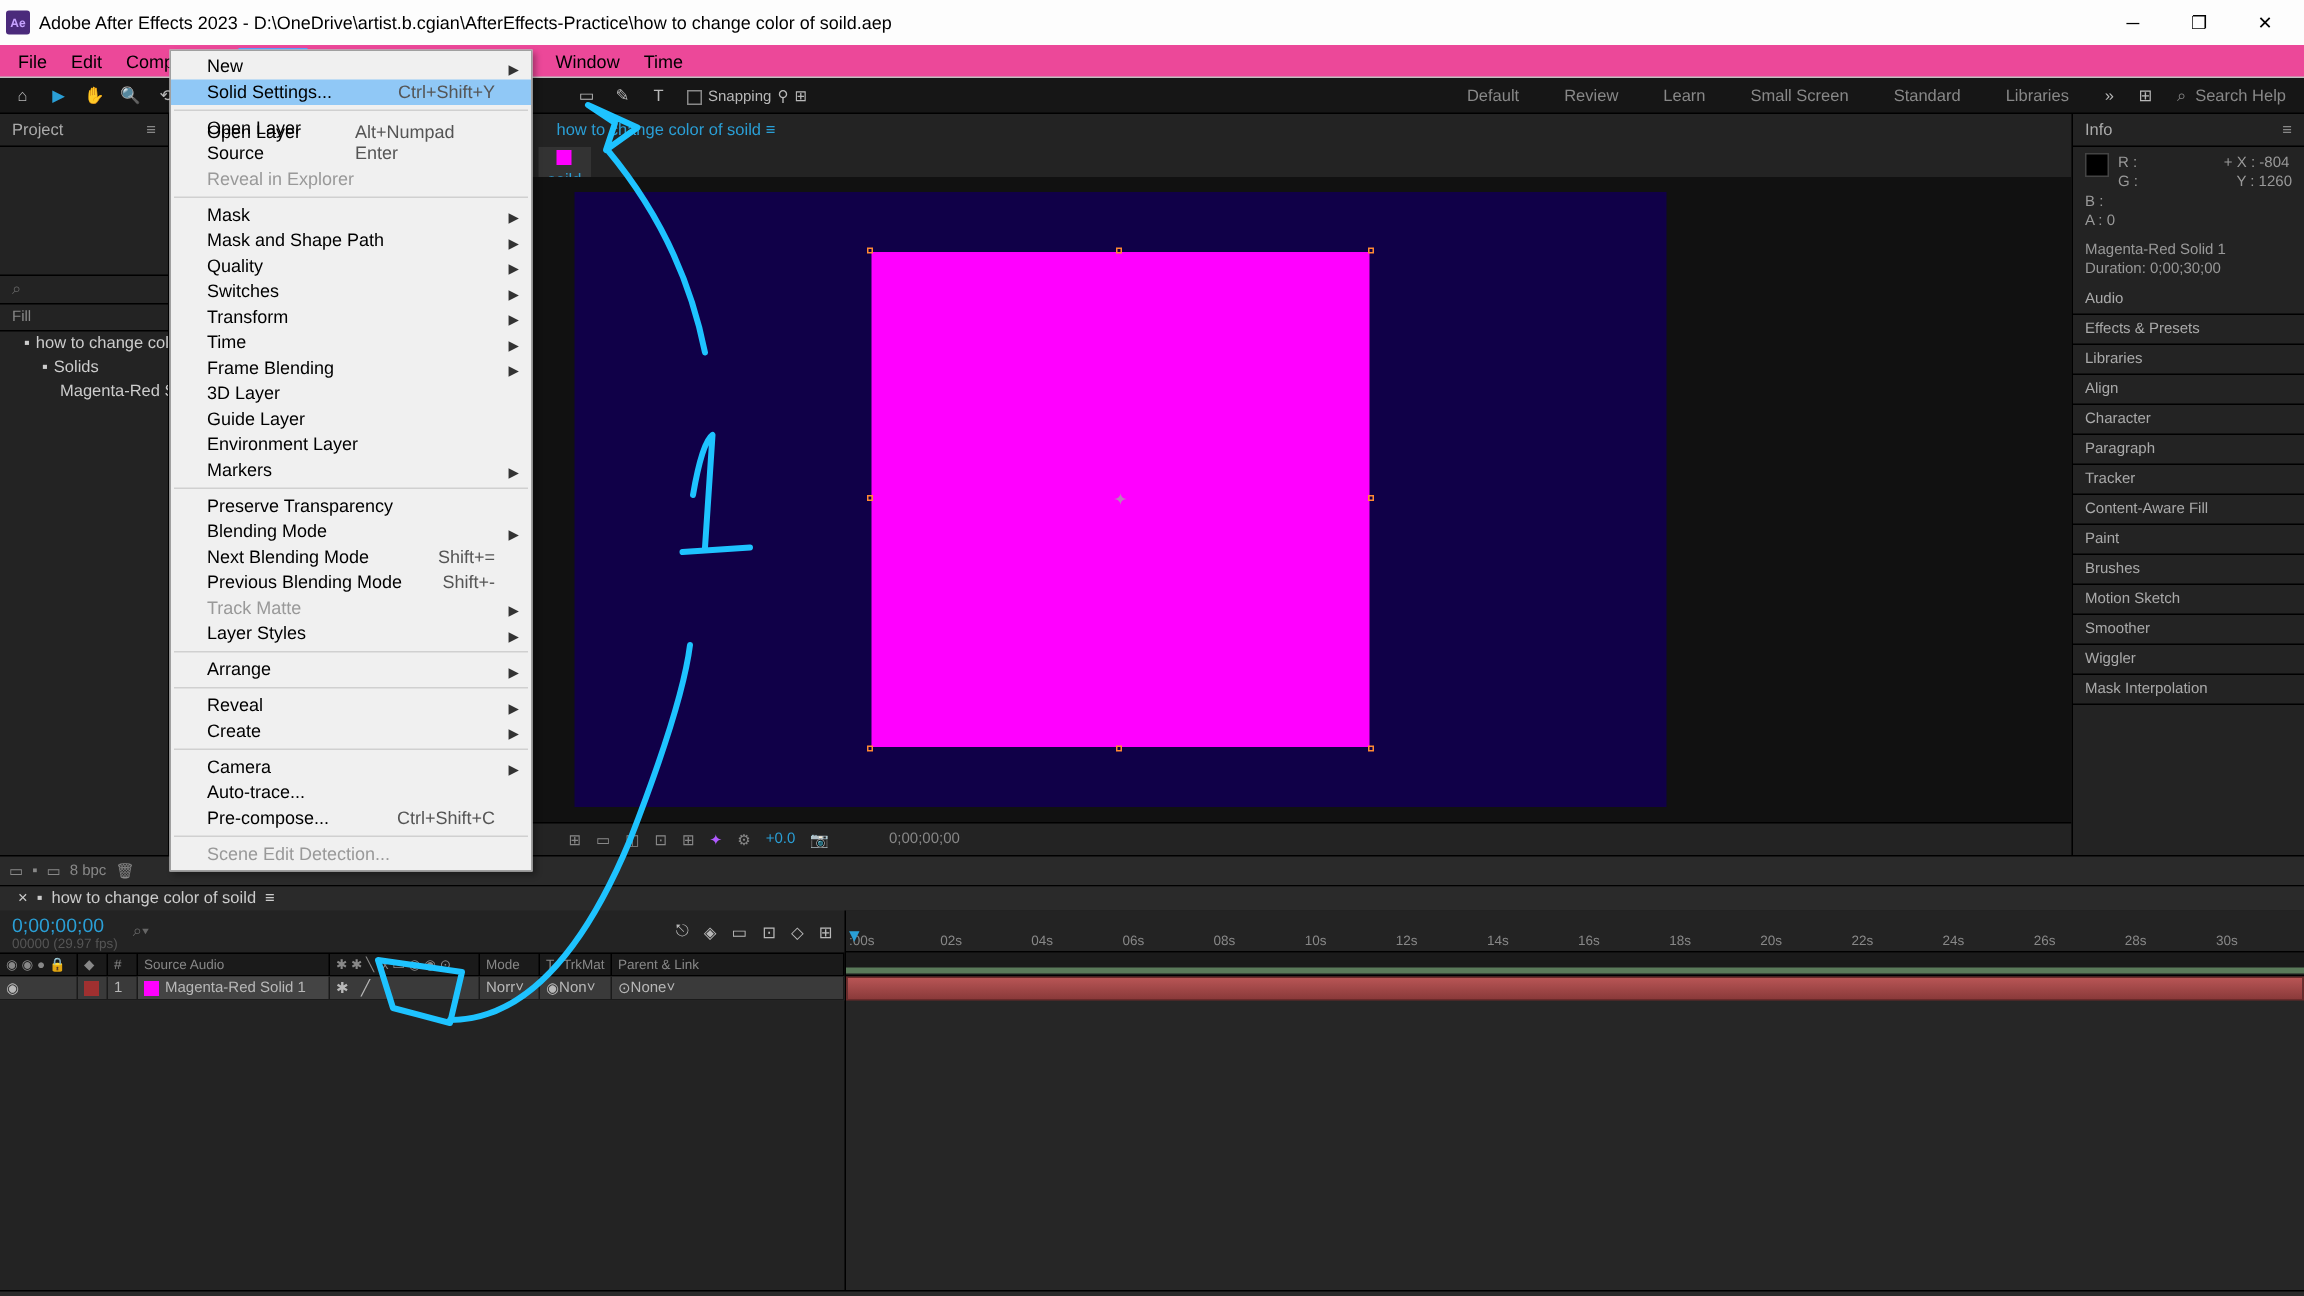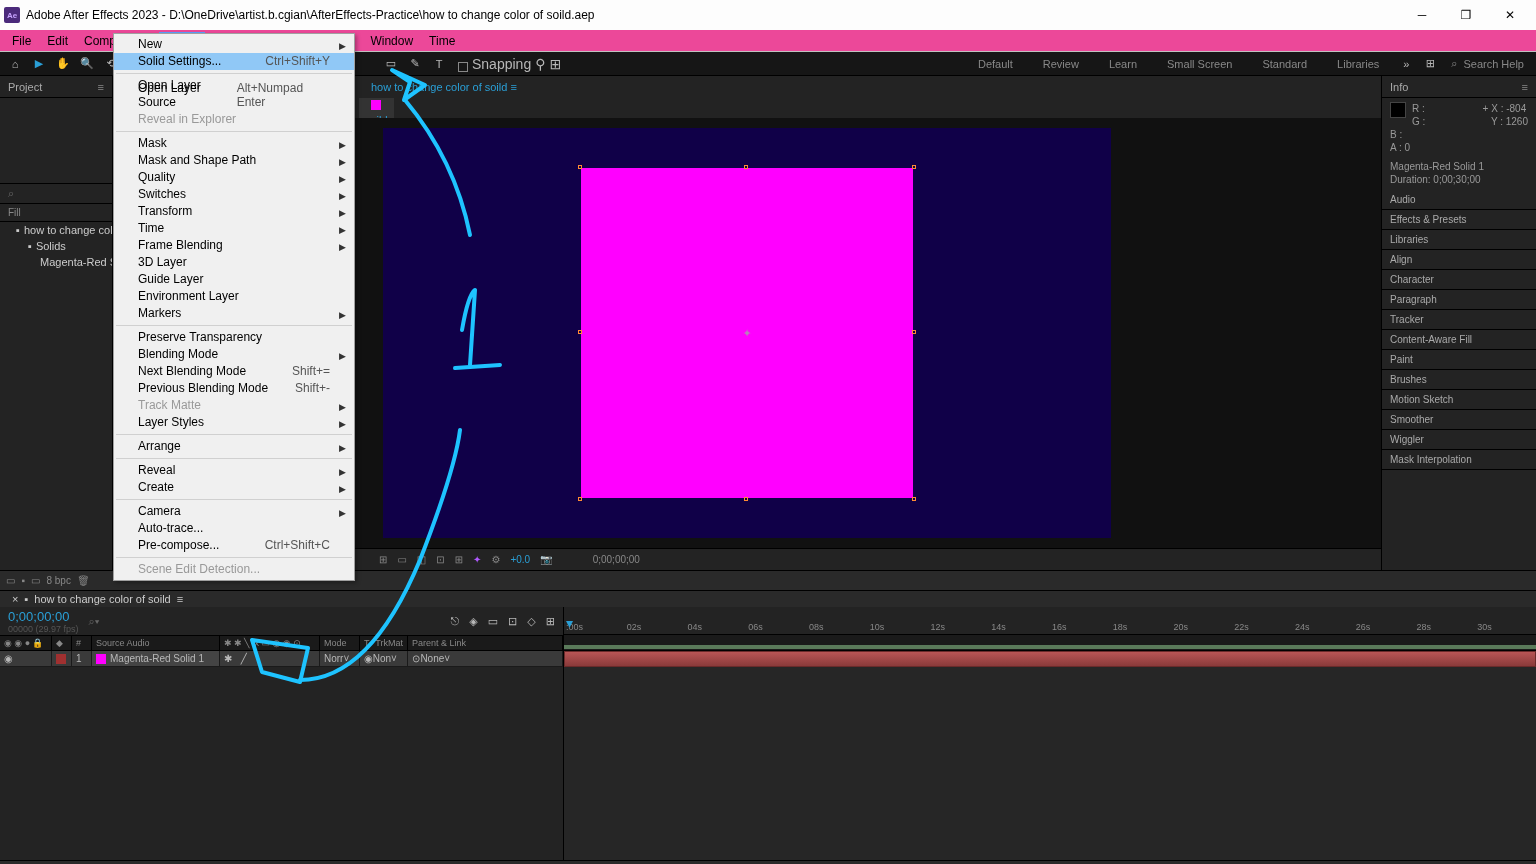--- a/index.html
+++ b/index.html
@@ -12,21 +12,21 @@
   
   .menubar { height: 22px; background: #ec4899; color: #000; display: flex; align-items: center; padding: 0 4px; border-bottom: 1px solid #c0c0c0; }
   .menubar .mitem { padding: 2px 8px; font-size: 12px; }
   .menubar .mitem.active { background: #5aa0ff; color: #fff; }
   
   .toolbar { height: 24px; background: #161616; display: flex; align-items: center; padding: 0 4px; gap: 2px; border-bottom: 1px solid #000; }
   .toolbar .tbtn { width: 22px; height: 20px; display: flex; align-items: center; justify-content: center; color: #b8b8b8; }
   .toolbar .spacer { flex: 1; }
   .toolbar .workspace { padding: 2px 14px; font-size: 11px; color: #888; }
   .toolbar .search { display: flex; align-items: center; gap: 6px; color: #888; padding: 0 8px; }
-  .toolbar .snapping { display: flex; align-items: flex-end; gap: 4px; color: #b8b8b8; font-size: 14px; margin-left: 6px;}
+  .toolbar .snapping { display: flex; align-items: flex-end; gap: 4px; color: #b8b8b8; font-size: 10px; margin-left: 6px;}
   .toolbar .snapchk { width: 10px; height: 10px; border: 1px solid #888; }
   
   .main { display: flex; height: 494px; }
   .project-panel { width: 113px; background: #232323; border-right: 1px solid #000; display: flex; flex-direction: column; }
   .panel-header { height: 22px; background: #232323; display: flex; align-items: center; padding: 0 8px; color: #aaa; font-size: 11px; border-bottom: 1px solid #000; }
   .panel-header .ham { margin-left: auto; color: #888; }
   .project-body { flex: 1; padding-top: 85px; }
   .proj-search { padding: 3px 8px; display:flex; align-items:center; color:#666; border-bottom: 1px solid #000; border-top: 1px solid #000;}
   .proj-cols { padding: 3px 8px; color:#888; font-size: 10px; border-bottom: 1px solid #000;}
   .proj-item { padding: 2px 2px 2px 16px; display: flex; align-items: center; gap: 4px; font-size: 11px; color: #ccc; white-space: nowrap; overflow: hidden; }

